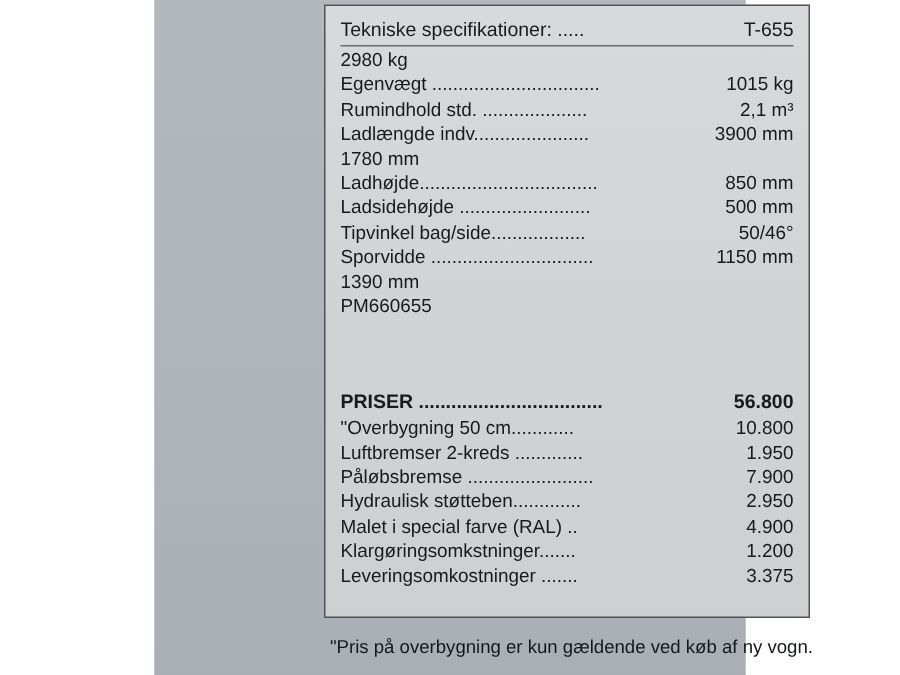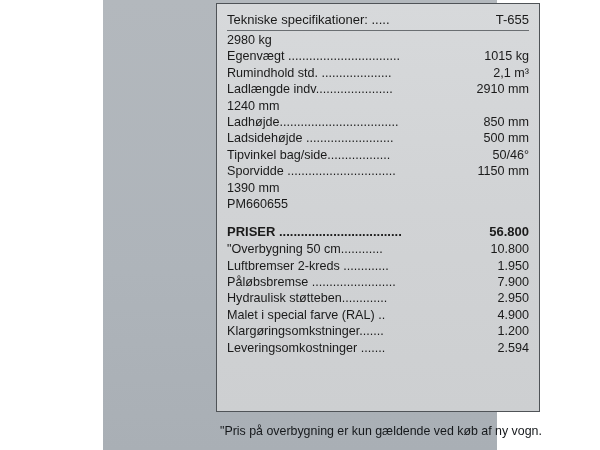--- a/index.html
+++ b/index.html
@@ -79,20 +79,21 @@
     line-height: 17px;
     border-bottom: 1px solid #6a6e72;
     margin-bottom: 1px;
   }
 
   .row.section {
     font-weight: bold;
     font-size: 13px;
     height: 18px;
     line-height: 18px;
+    margin-top: 36px;
   }
 
   .row.spacer {
     height: 11px;
   }
 
   .footnote {
     position: absolute;
     left: 117px;
     top: 423px;
@@ -125,24 +126,24 @@
         <div class="row">
           <span class="label">Egenvægt ................................</span>
           <span class="value">1015 kg</span>
         </div>
         <div class="row">
           <span class="label">Rumindhold std. ....................</span>
           <span class="value">2,1 m³</span>
         </div>
         <div class="row">
           <span class="label">Ladlængde indv......................</span>
-          <span class="value">2910 mm</span>
-        </div>
-        <div class="row">
-          <span class="value">1240 mm</span>
+          <span class="value">3900 mm</span>
+        </div>
+        <div class="row">
+          <span class="value">1780 mm</span>
         </div>
         <div class="row">
           <span class="label">Ladhøjde..................................</span>
           <span class="value">850 mm</span>
         </div>
         <div class="row">
           <span class="label">Ladsidehøjde .........................</span>
           <span class="value">500 mm</span>
         </div>
         <div class="row">
@@ -186,21 +187,21 @@
         <div class="row">
           <span class="label">Malet i special farve (RAL) ..</span>
           <span class="value">4.900</span>
         </div>
         <div class="row">
           <span class="label">Klargøringsomkstninger.......</span>
           <span class="value">1.200</span>
         </div>
         <div class="row">
           <span class="label">Leveringsomkostninger .......</span>
-          <span class="value">2.594</span>
+          <span class="value">3.375</span>
         </div>
 
       </div>
     </div>
 
     <div class="footnote">"Pris på overbygning er kun gældende ved køb af ny vogn.</div>
 
   </div>
 </div>
 

